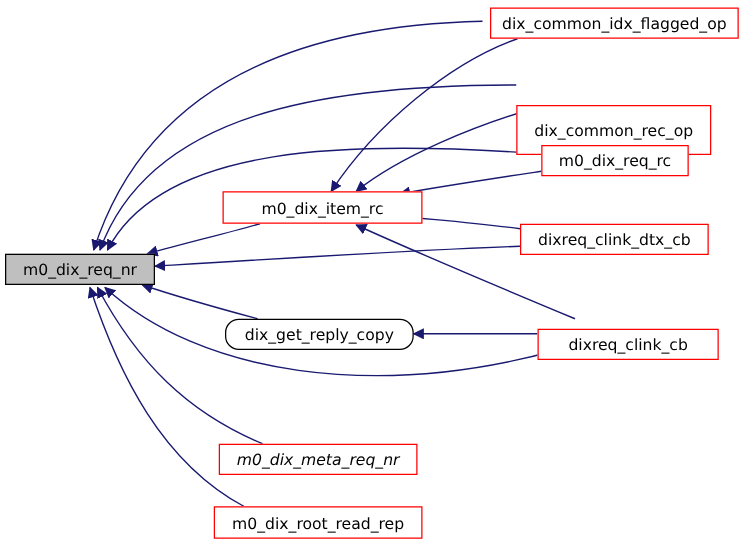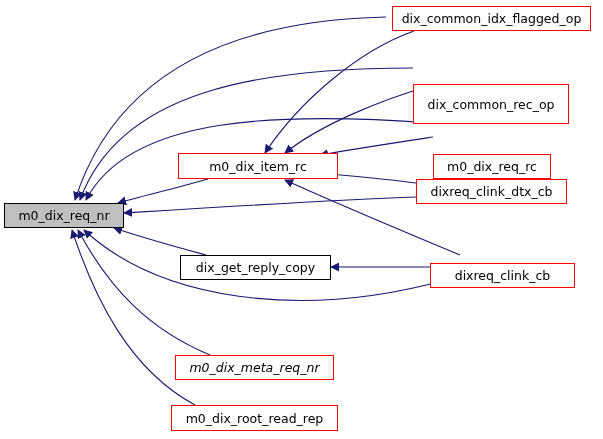--- a/index.html
+++ b/index.html
@@ -3,21 +3,21 @@
 <meta charset="utf-8">
 <style>
   html, body { margin: 0; padding: 0; background: #ffffff; }
   body { width: 603px; height: 439px; position: relative; overflow: hidden;
          font-family: "DejaVu Sans", sans-serif; }
   #graph { position: absolute; left: 0; top: 0; width: 603px; height: 439px; }
   .node { position: absolute; box-sizing: border-box; background: #ffffff;
           border: 1px solid #ff0000; display: flex; align-items: center; justify-content: center;
           font-size: 12.5px; color: #000000; white-space: nowrap; cursor: pointer; }
   .node.root { background: #bfbfbf; border-color: #000000; cursor: default; }
-  .node.plain { border-color: #000000; }
+  .node.plain { border-color: #000000; border-radius: 11px; }
   .node span { pointer-events: none; }
 </style>
 </head>
 <body>
 
 <svg id="graph" viewBox="0 0 603 439" xmlns="http://www.w3.org/2000/svg">
   <defs>
     <marker id="arrow" viewBox="0 0 10 10" refX="9" refY="5" markerWidth="9" markerHeight="9" orient="auto-start-reverse" markerUnits="userSpaceOnUse">
       <path d="M0,0 L10,5 L0,10 z" fill="#191970"></path>
     </marker>
@@ -44,21 +44,21 @@
 <div id="nodes">
     <div class="node root" style="left: 4px; top: 203px; width: 120px; height: 25px; text-align: right;">
       <span>m0_dix_req_nr</span>
     </div>
     <div class="node" style="left: 392px; top: 6px; width: 199px; height: 25px;">
       <span>dix_common_idx_flagged_op</span>
     </div>
     <div class="node" style="left: 413px; top: 60px; width: 156px; height: 40px; margin-top: 24px;">
       <span>dix_common_rec_op</span>
     </div>
-    <div class="node" style="left: 433px; top: 116px; width: 118px; height: 25px; margin-top: 38px;">
+    <div class="node" style="left: 433px; top: 116px; width: 118px; height: 25px;">
       <span>m0_dix_req_rc</span>
     </div>
     <div class="node" style="left: 178px; top: 153px; width: 160px; height: 26px;">
       <span>m0_dix_item_rc</span>
     </div>
     <div class="node" style="left: 416px; top: 179px; width: 151px; height: 25px;">
       <span>dixreq_clink_dtx_cb</span>
     </div>
     <div class="node plain" style="left: 180px; top: 255px; width: 151px; height: 25px;">
       <span>dix_get_reply_copy</span>

